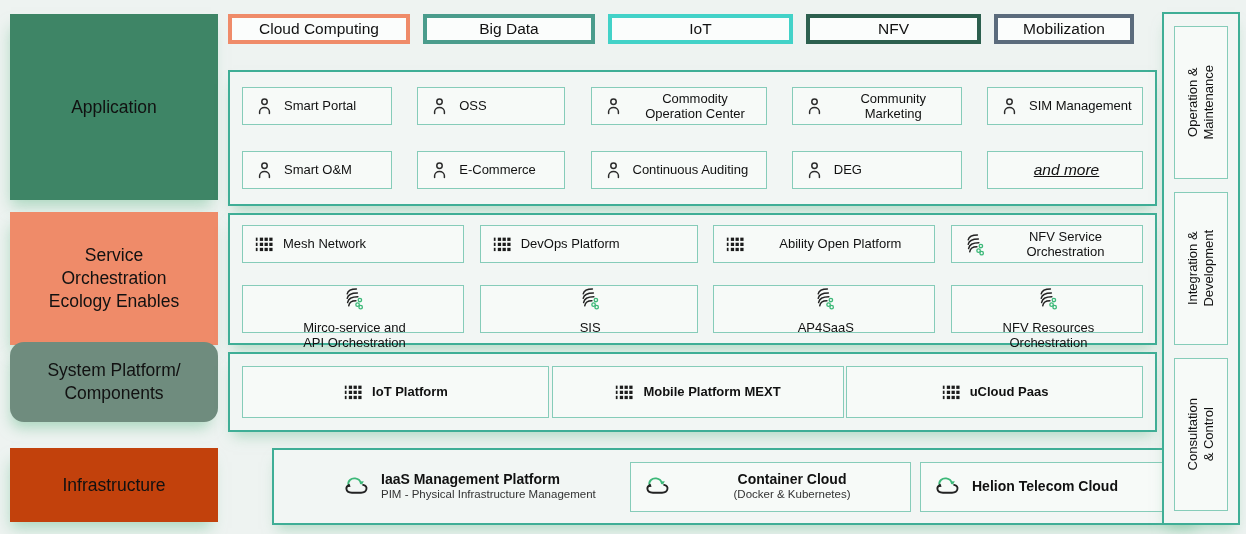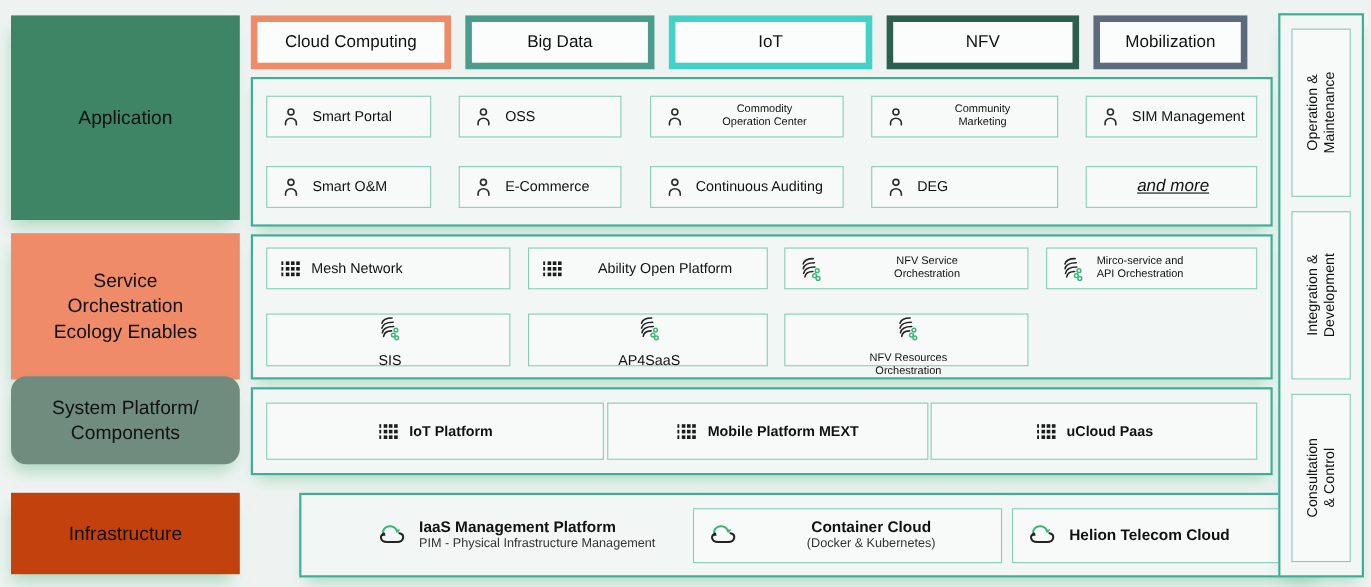--- a/index.html
+++ b/index.html
@@ -12,21 +12,21 @@
     color:#111;font-size:17.5px;line-height:1.3;text-align:center;white-space:pre-line;
     box-shadow:-3px 10px 14px -4px rgba(126,196,158,.6);}
   .rail-block.b0{top:14px;height:186px;}
   .rail-block.b1{top:212px;height:133px;}
   .rail-block.b2{top:342px;height:80px;border-radius:14px;}
   .rail-block.b3{top:448px;height:74px;}
 
   
   .main{position:absolute;left:228px;top:0;width:929px;}
   .tabs{position:absolute;top:14px;left:0;width:929px;height:46px;display:flex;gap:13px;}
-  .tab{box-sizing:border-box;height:49px;background:#fbfdfc;border:6px solid #737373;
+  .tab{box-sizing:border-box;height:30px;background:#fbfdfc;border:4px solid #737373;
     display:flex;align-items:center;justify-content:center;font-size:15.5px;color:#111;}
   .tab:nth-child(1){width:182px;}
   .tab:nth-child(2){width:172px;}
   .tab:nth-child(3){width:185px;}
   .tab:nth-child(4){width:175px;}
   .tab:nth-child(5){width:140px;}
 
   .panel{position:absolute;left:0;width:929px;box-sizing:border-box;background:#f2f6f4;
     border:2px solid #3fae96;box-shadow:0 9px 13px -5px rgba(126,196,158,.55);}
   .panel-app{top:70px;height:136px;}
@@ -39,21 +39,21 @@
   .grid-app{grid-template-columns:150px 148px 176px 170px 156px;row-gap:26px;grid-auto-rows:38px;}
   .grid-svc{grid-template-columns:222px 218px 222px 192px;row-gap:22px;}
   .grid-svc > :nth-child(-n+4){height:38px;}
   .grid-svc > :nth-child(n+5){height:48px;flex-direction:column;}
   .grid-sys{grid-template-columns:307px 292px 297px;grid-auto-rows:52px;}
   .grid-infra{grid-template-columns:335px 281px 267px;grid-auto-rows:50px;}
 
   .node{box-sizing:border-box;background:#f7faf8;border:1px solid #86ccb9;
     display:flex;align-items:center;gap:9px;padding:0 8px 0 11px;font-size:13px;color:#111;}
   .node .lbl{white-space:pre-line;line-height:1.18;}
-  .node .lbl.two{font-size:10px;}
+  .node .lbl.two{font-size:13px;}
   .node.center-lbl{justify-content:flex-start;}
   .node.center-lbl .lbl{flex:1;text-align:center;}
   .node.sys{justify-content:center;padding:0;}
   .node.unboxed{border:none;background:transparent;padding-left:55px;}
   .node.more{justify-content:center;font-size:15.5px;font-style:italic;text-decoration:underline;}
   .node .txtcol{display:flex;flex-direction:column;line-height:1.2;}
   .node .txtcol .t1{font-size:14px;font-weight:700;}
   .node .txtcol .t2{font-size:11.5px;color:#333;font-weight:400;}
   .icon{flex:0 0 auto;display:flex;align-items:center;justify-content:center;}
 
@@ -191,20 +191,39 @@
                 <rect x="6.4" y="9.6" width="3.6" height="3.6"></rect>
                 <rect x="11.6" y="9.6" width="3.6" height="3.6"></rect>
                 <rect x="16.8" y="9.6" width="3.6" height="3.6"></rect>
                 <rect x="2" y="15.2" width="1.9" height="3.6"></rect>
                 <rect x="6.4" y="15.2" width="3.6" height="3.6"></rect>
                 <rect x="11.6" y="15.2" width="3.6" height="3.6"></rect>
                 <rect x="16.8" y="15.2" width="3.6" height="3.6"></rect>
               </svg>
             </span>
             <span class="lbl">Mesh Network</span>
+          </div>
+          <div class="node">
+            <span class="icon">
+              <svg width="20" height="20" viewBox="0 0 22 22" fill="#1c1c1c">
+                <rect x="2" y="4" width="1.9" height="3.6"></rect>
+                <rect x="6.4" y="4" width="3.6" height="3.6"></rect>
+                <rect x="11.6" y="4" width="3.6" height="3.6"></rect>
+                <rect x="16.8" y="4" width="3.6" height="3.6"></rect>
+                <rect x="2" y="9.6" width="1.9" height="3.6"></rect>
+                <rect x="6.4" y="9.6" width="3.6" height="3.6"></rect>
+                <rect x="11.6" y="9.6" width="3.6" height="3.6"></rect>
+                <rect x="16.8" y="9.6" width="3.6" height="3.6"></rect>
+                <rect x="2" y="15.2" width="1.9" height="3.6"></rect>
+                <rect x="6.4" y="15.2" width="3.6" height="3.6"></rect>
+                <rect x="11.6" y="15.2" width="3.6" height="3.6"></rect>
+                <rect x="16.8" y="15.2" width="3.6" height="3.6"></rect>
+              </svg>
+            </span>
+            <span class="lbl">DevOps Platform</span>
           </div>
           <div class="node center-lbl">
             <span class="icon">
               <svg width="20" height="20" viewBox="0 0 22 22" fill="#1c1c1c">
                 <rect x="2" y="4" width="1.9" height="3.6"></rect>
                 <rect x="6.4" y="4" width="3.6" height="3.6"></rect>
                 <rect x="11.6" y="4" width="3.6" height="3.6"></rect>
                 <rect x="16.8" y="4" width="3.6" height="3.6"></rect>
                 <rect x="2" y="9.6" width="1.9" height="3.6"></rect>
                 <rect x="6.4" y="9.6" width="3.6" height="3.6"></rect>

